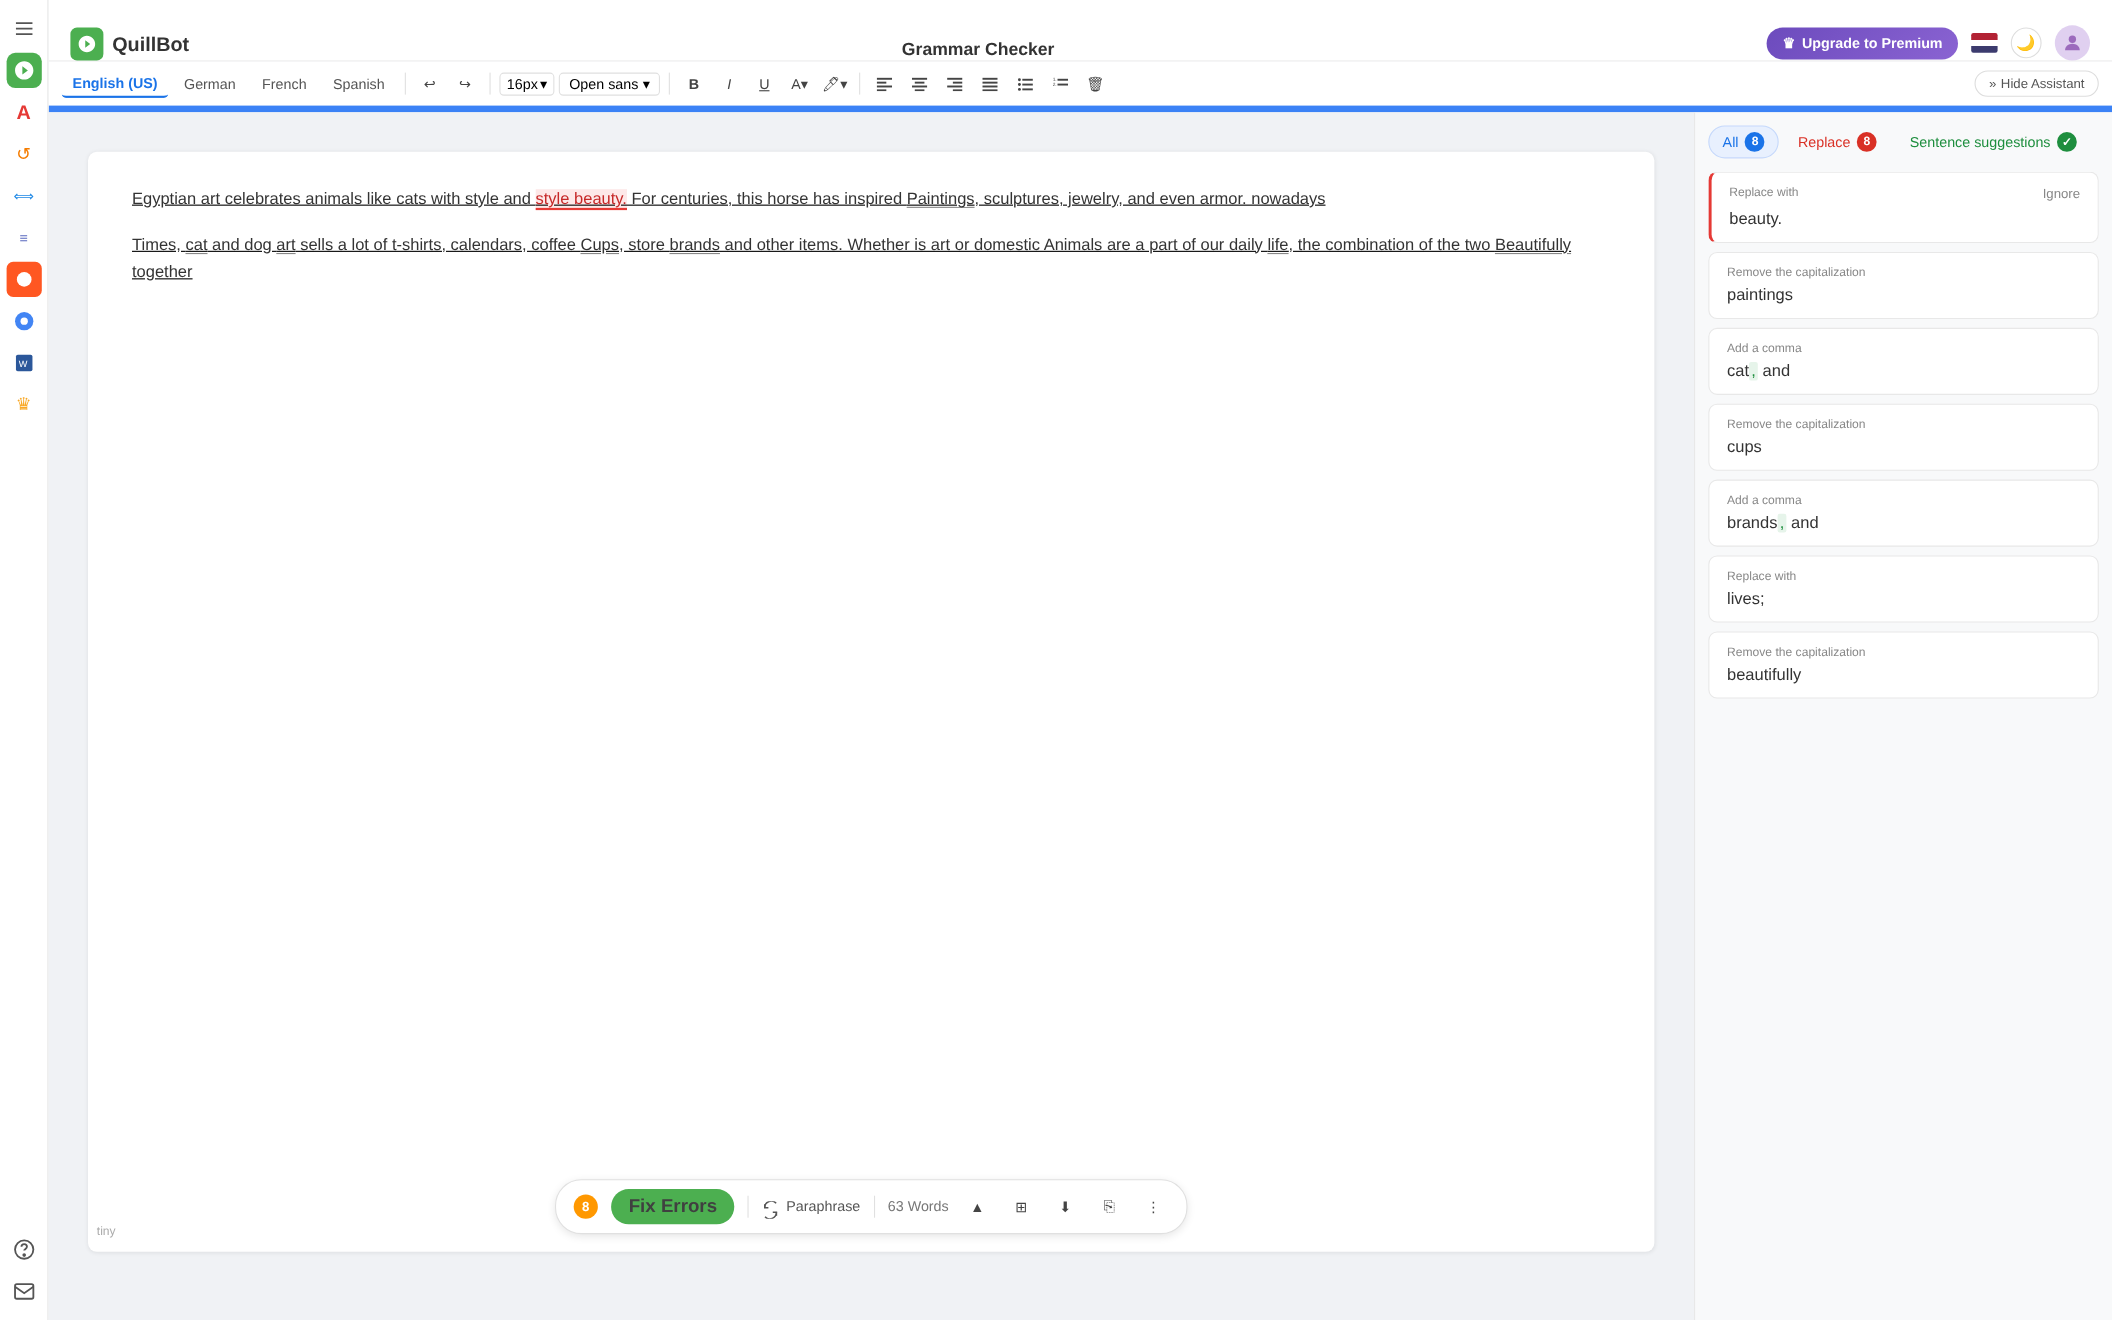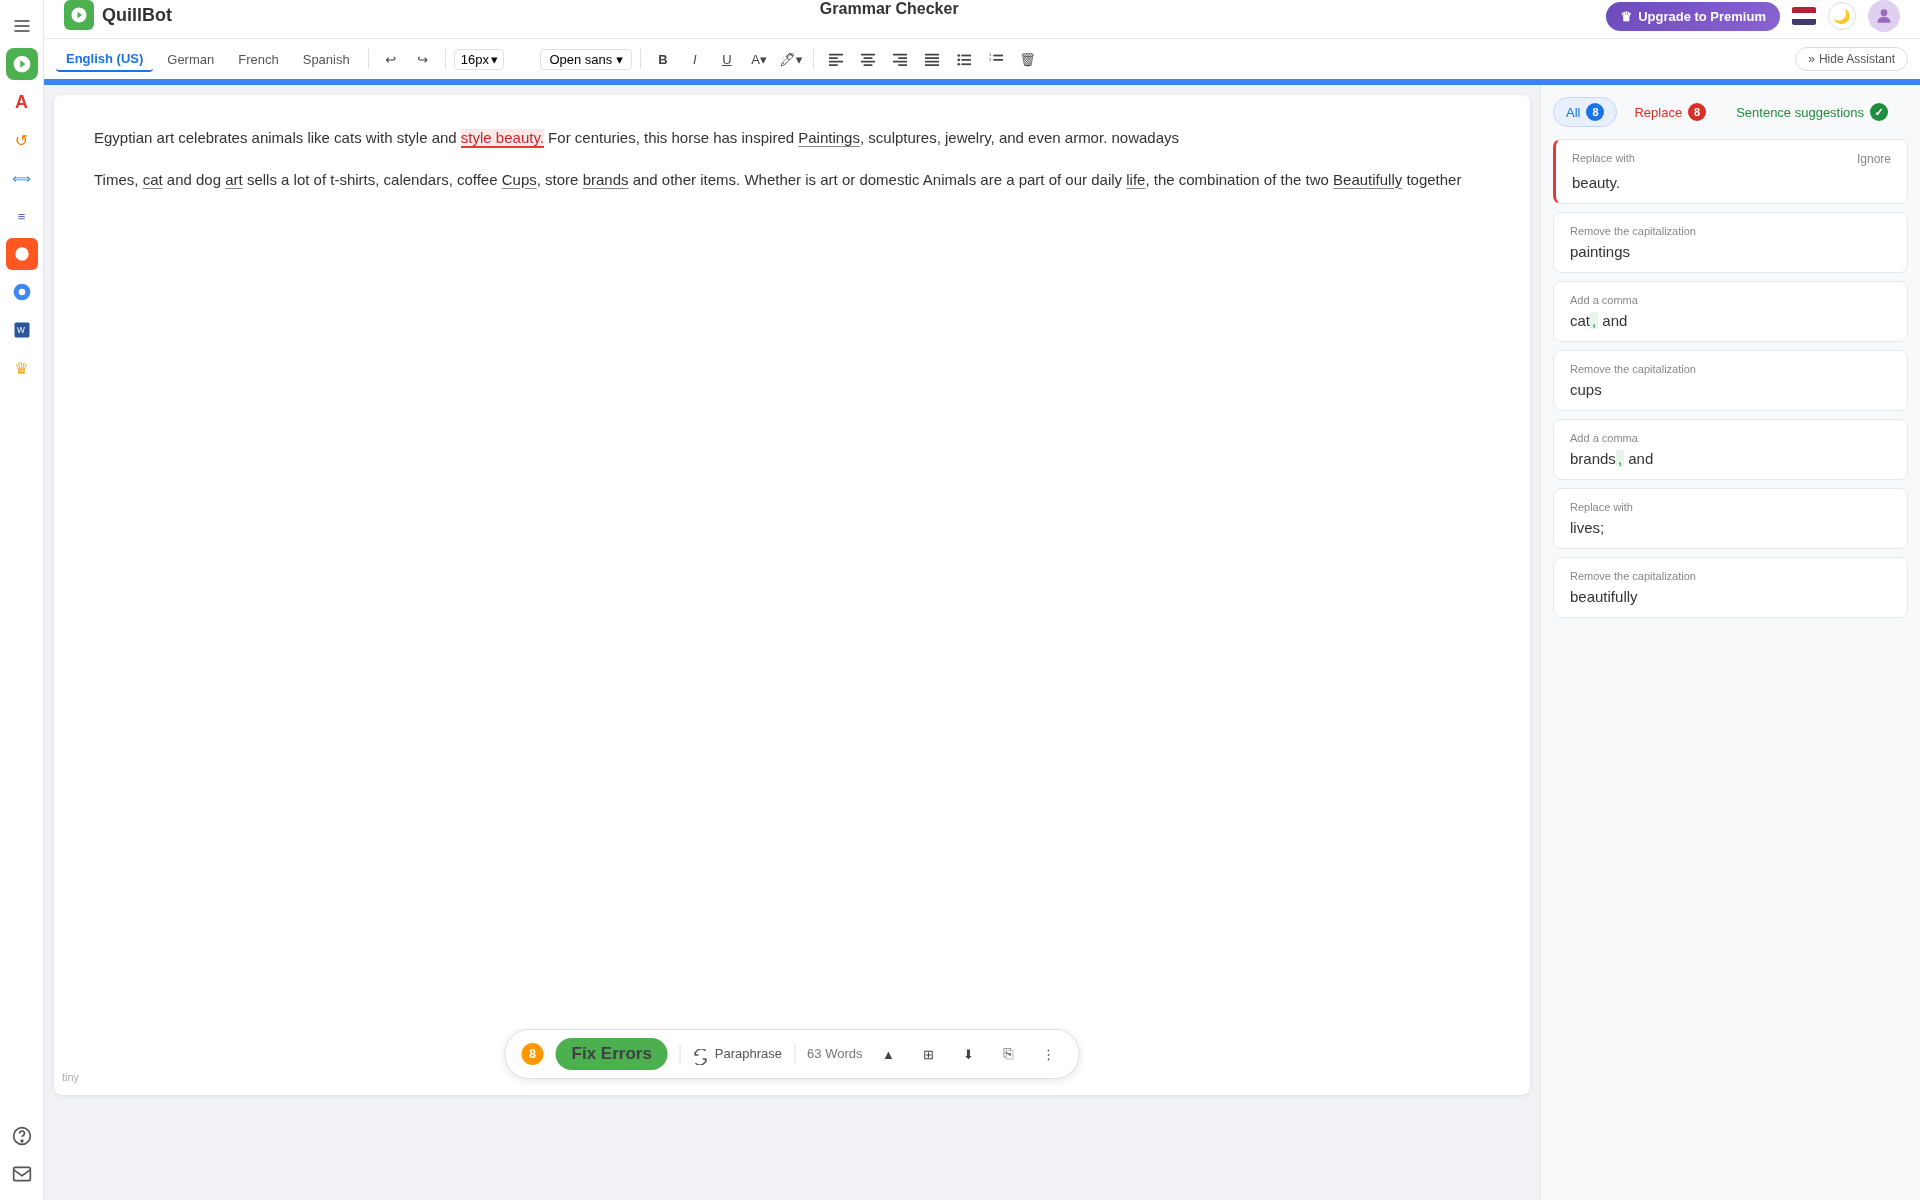--- a/index.html
+++ b/index.html
@@ -34,24 +34,24 @@
     .main-container {
       flex: 1;
       display: flex;
       flex-direction: column;
       overflow: hidden;
     }
 
     
     .header {
       display: flex;
-      align-items: flex-start;
+      align-items: flex-end;
       justify-content: space-between;
       padding: 0 20px;
-      height: 39px;
+      height: 56px;
       background: #fff;
       border-bottom: 1px solid #e8e8e8;
     }
     .header-logo {
       display: flex;
       align-items: center;
       gap: 8px;
     }
     .header-logo-icon {
       width: 30px;
@@ -177,21 +177,20 @@
     .font-family-select {
       display: flex;
       align-items: center;
       gap: 4px;
       padding: 2px 8px;
       border: 1px solid #e0e0e0;
       border-radius: 4px;
       font-size: 13px;
       cursor: pointer;
       min-width: 90px;
-      margin-left: 32px;
     }
     .hide-assistant-btn {
       margin-left: auto;
       background: none;
       border: 1px solid #ddd;
       border-radius: 16px;
       padding: 4px 12px;
       font-size: 12px;
       cursor: pointer;
       display: flex;
@@ -203,23 +202,24 @@
     
     .content-area {
       flex: 1;
       display: flex;
       overflow: hidden;
     }
 
     
     .editor-wrapper {
       flex: 1;
-      padding: 10px;
+      padding: 36px;
       overflow-y: auto;
       background: #f0f2f5;
+      text-decoration: underline;
     }
     .editor {
       background: #fff;
       border-radius: 8px;
       padding: 30px 40px 80px 40px;
       min-height: calc(100vh - 200px);
       box-shadow: 0 1px 4px rgba(0,0,0,0.08);
       position: relative;
       line-height: 1.7;
       font-size: 15px;

